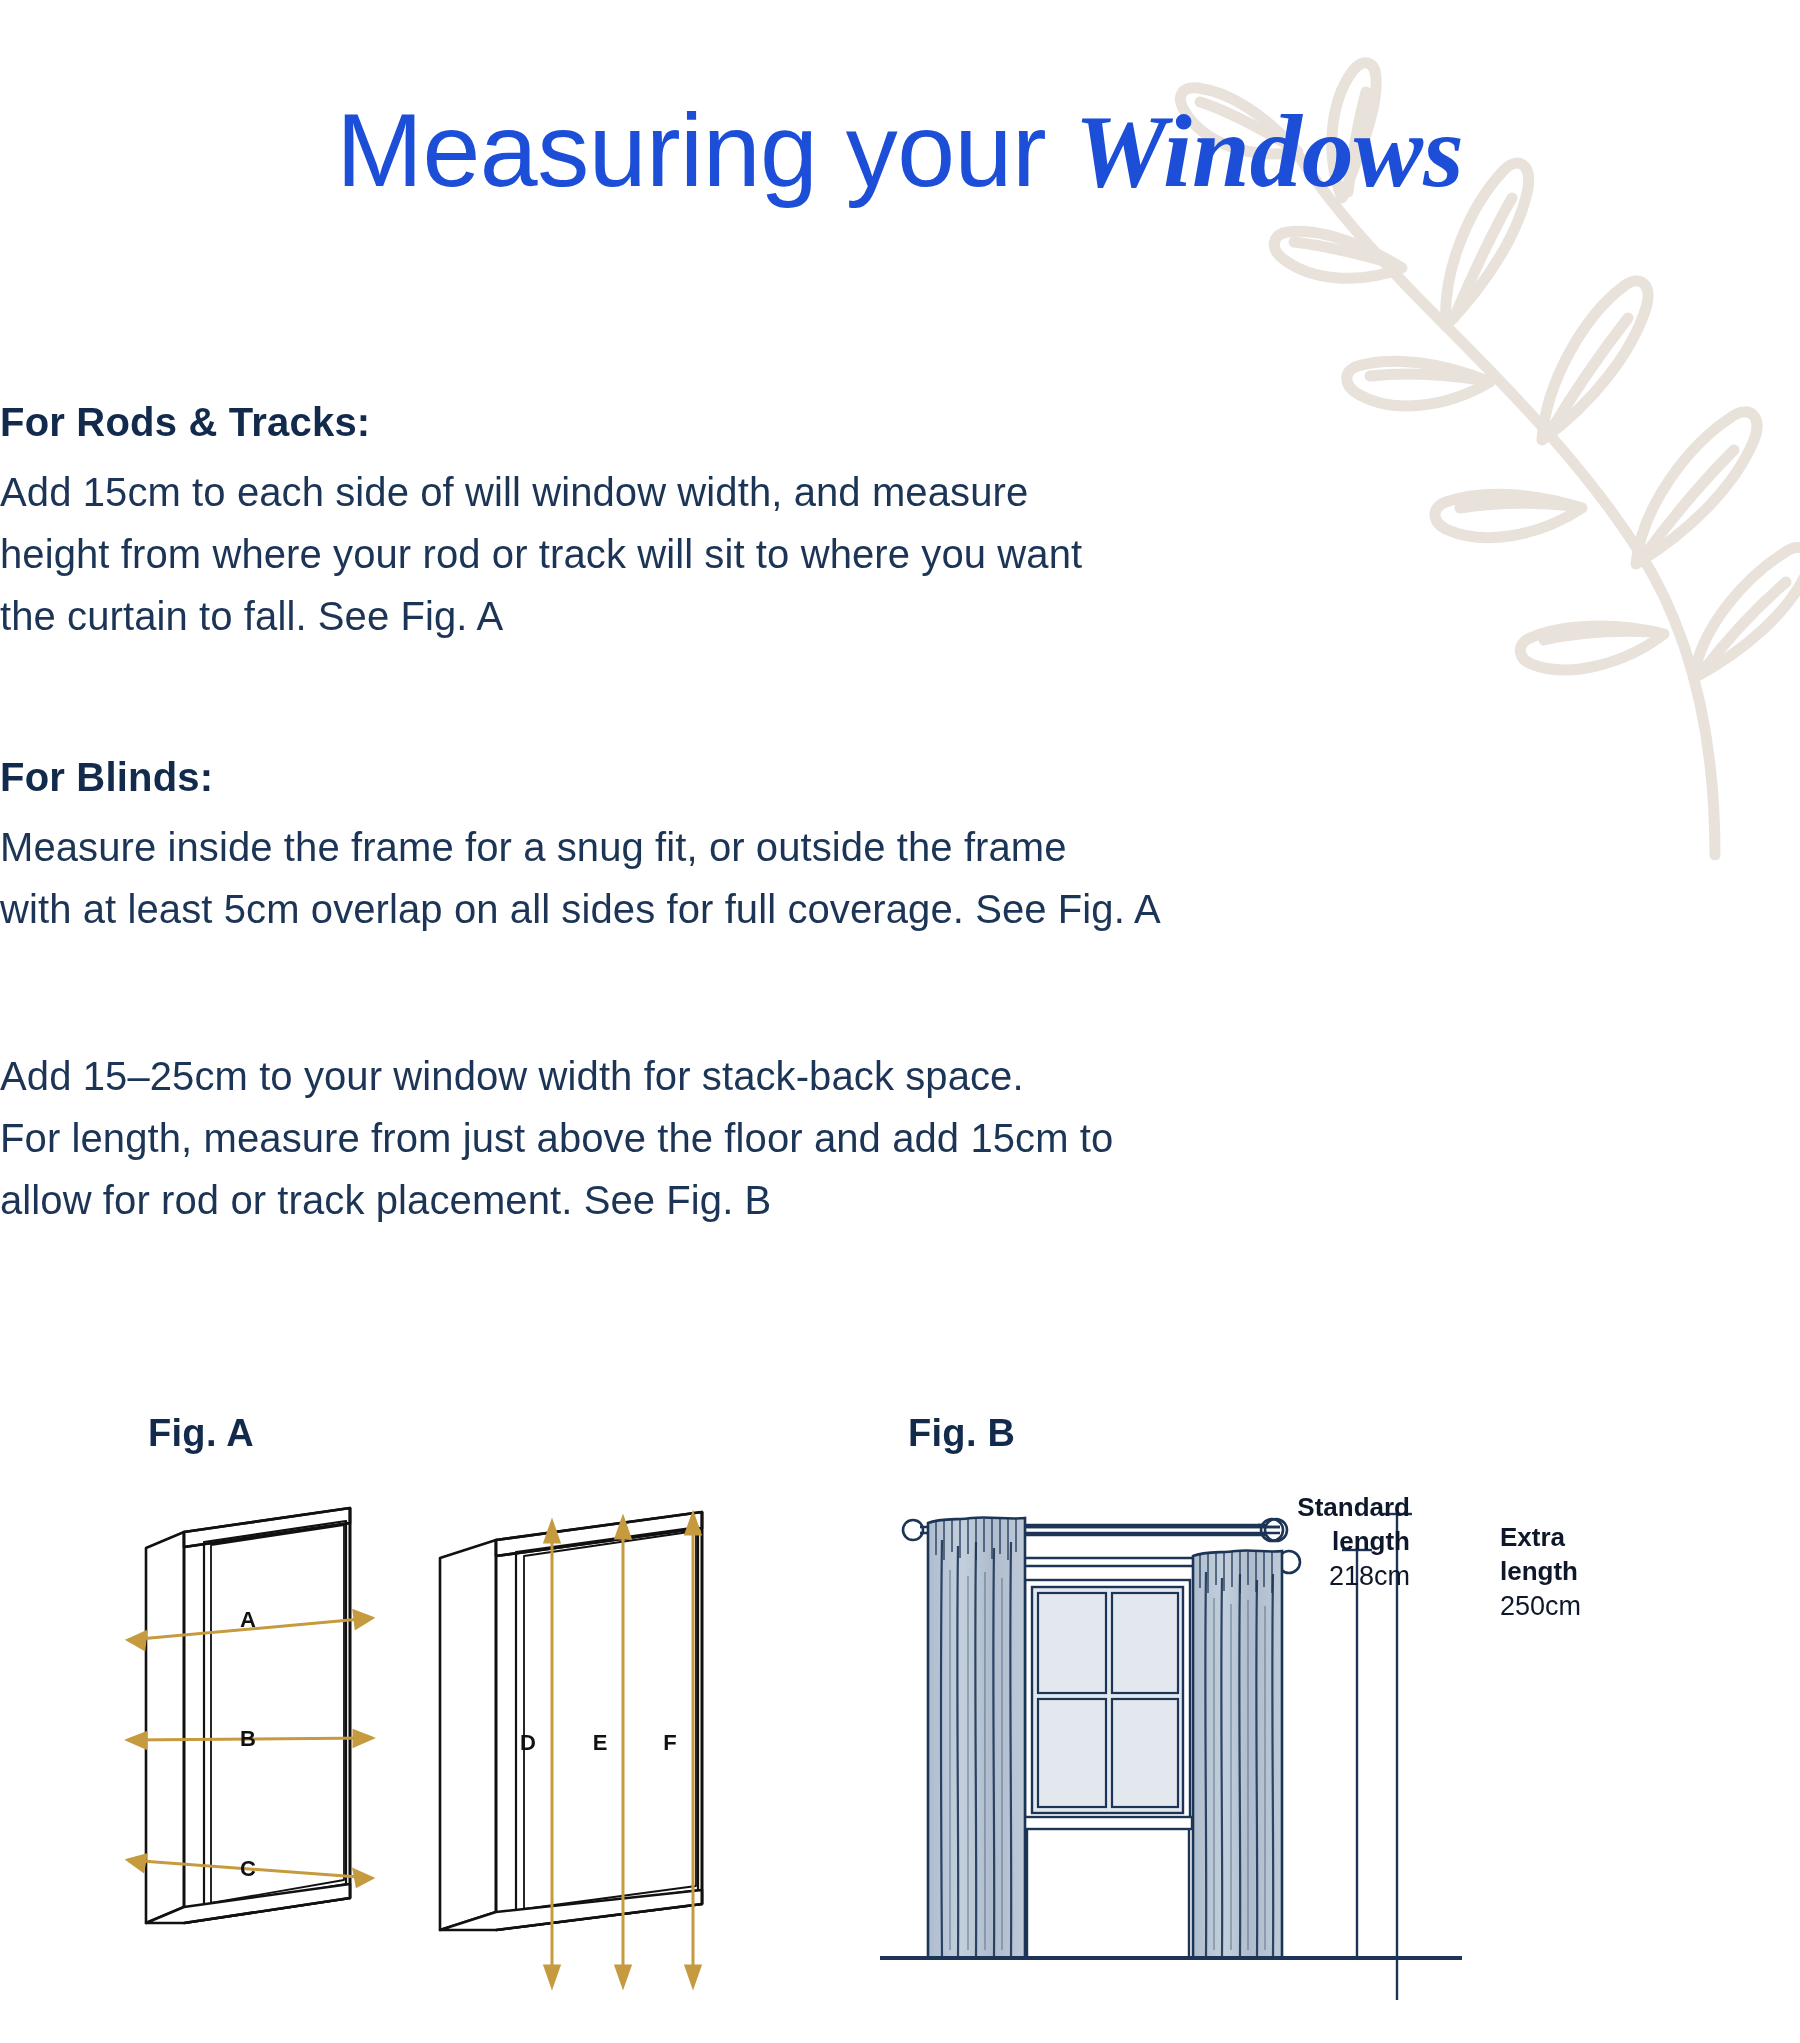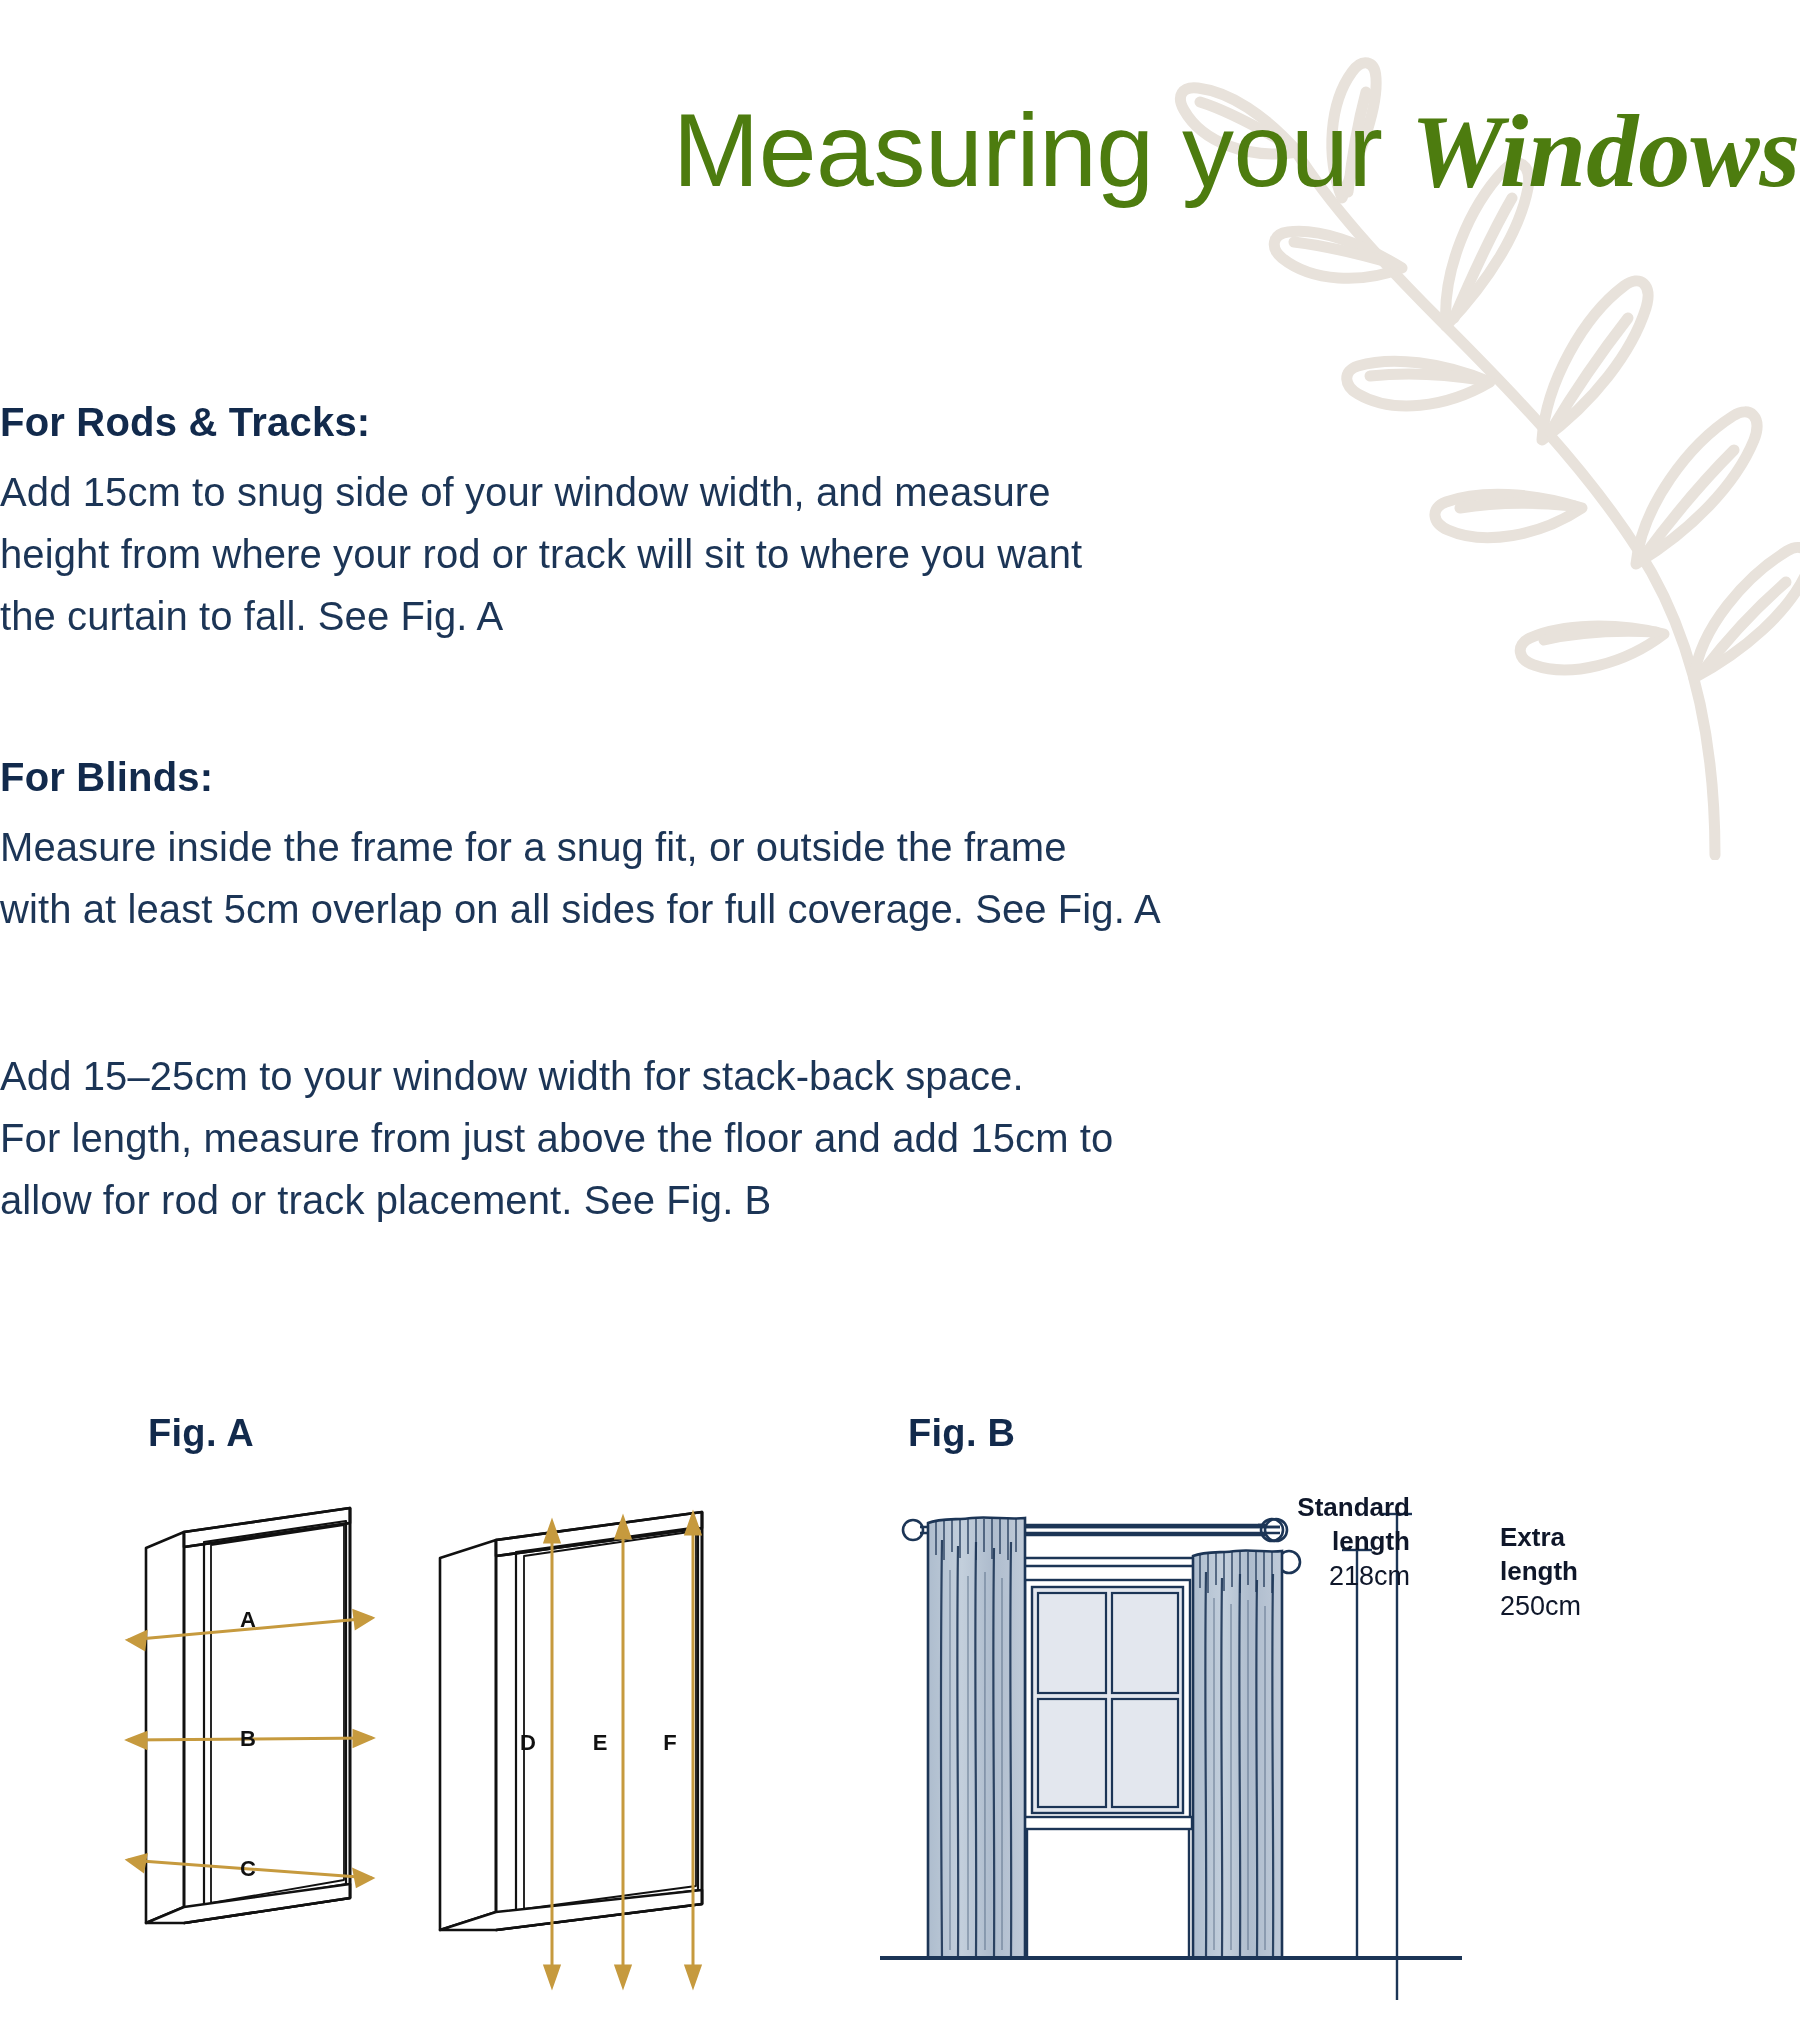--- a/index.html
+++ b/index.html
@@ -15,24 +15,23 @@
   .sprig { position:absolute; top:30px; right:-10px; width:640px; height:830px;
            pointer-events:none; }
 
   
   .title-wrap {
     position:absolute; top:96px; left:0; width:1800px;
     text-align:center; z-index:3;
   }
   .title {
     font-family:"Liberation Serif", serif;
-    font-size:104px; line-height:1.05; color:#4d7c0f;
+    font-size:104px; line-height:1.05; color:#1d4ed8;
     font-weight:400; letter-spacing:-0.5px;
     white-space:nowrap;
-    text-align:right;
   }
   .title .word-1 { font-family:"Liberation Sans", sans-serif; font-weight:300; }
   .title .word-2 { font-style:italic; font-weight:700; letter-spacing:0px; }
 
   
   .section { position:absolute; left:0; width:1456px; z-index:3; }
   .sec-head {
     font-size:40px; font-weight:700; color:#122a4c;
     letter-spacing:0.2px; margin-bottom:16px;
   }
@@ -116,21 +115,21 @@
 
   <div class="title-wrap">
     <div class="title">
       <span class="word-1">Measuring your </span><span class="word-2">Windows</span>
     </div>
   </div>
 
   <div class="section" id="sec-rods">
     <div class="sec-head">For Rods &amp; Tracks:</div>
     <div class="sec-body">
-      <span class="ln">Add 15cm to snug side of your window width, and measure</span>
+      <span class="ln">Add 15cm to each side of will window width, and measure</span>
       <span class="ln">height from where your rod or track will sit to where you want</span>
       <span class="ln">the curtain to fall. See Fig. A</span>
     </div>
   </div>
 
   <div class="section" id="sec-blinds">
     <div class="sec-head">For Blinds:</div>
     <div class="sec-body">
       <span class="ln">Measure inside the frame for a snug fit, or outside the frame</span>
       <span class="ln">with at least 5cm overlap on all sides for full coverage. See Fig. A</span>

